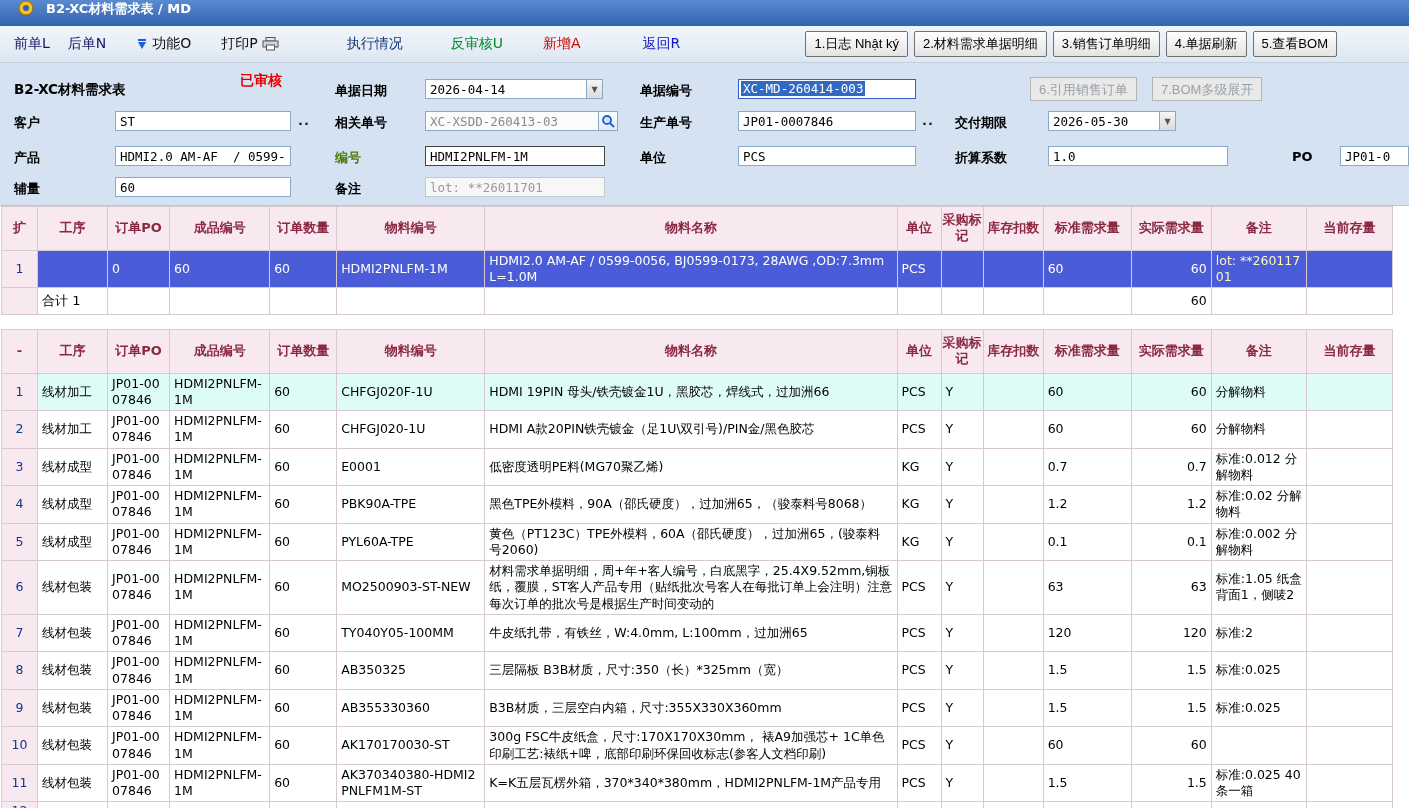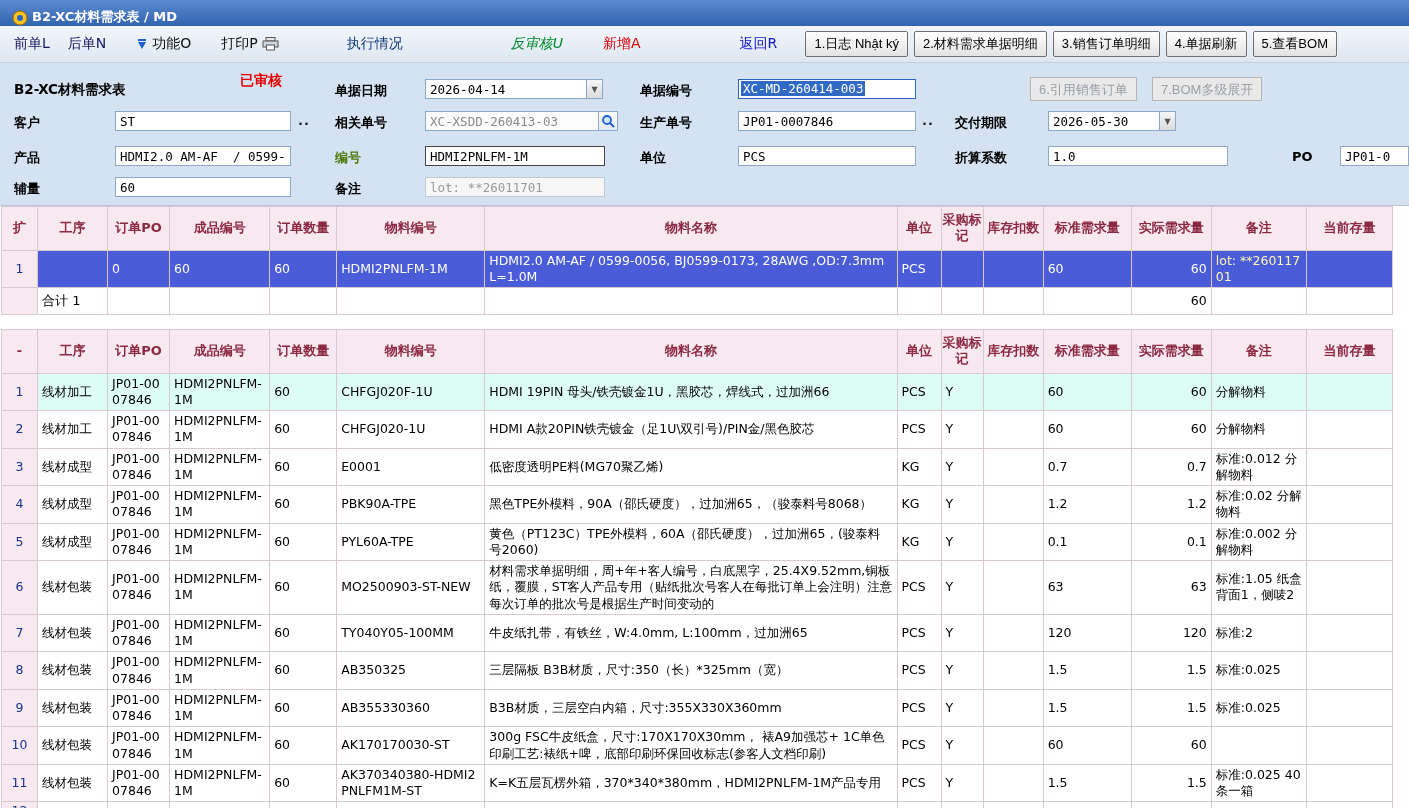--- a/index.html
+++ b/index.html
@@ -1,27 +1,27 @@
 <!DOCTYPE html>
 <html><head>
 <meta charset="utf-8">
 <style>
   html,body{margin:0;padding:0;width:1409px;height:808px;overflow:hidden;background:#fff;
     font-family:"DejaVu Sans","Liberation Sans",sans-serif;}
   
-  .titlebar{height:26px;background:linear-gradient(#5a8ad0,#3264ae);display:flex;align-items:flex-end;
-    gap:4px;padding-left:12px;color:#fff;font-weight:bold;font-size:13px;}
+  .titlebar{height:26px;background:linear-gradient(#5a8ad0,#3264ae);display:flex;align-items:flex-start;
+    gap:12px;padding-left:18px;color:#fff;font-weight:bold;font-size:13px;}
   
   .toolbar{height:36px;background:linear-gradient(#f2f6fb,#dde7f2);border-bottom:1px solid #c3d0e0;
     display:flex;align-items:center;font-size:14px;padding:0 0 0 14px;}
   .mi{display:inline-flex;align-items:center;gap:4px;cursor:default;white-space:nowrap;}
   .mi.c-navy{color:#15155e;} .mi.c-black{color:#111;} .mi.c-dblue{color:#163a7a;}
   .mi.c-green{color:#00882a;} .mi.c-red{color:#d40000;} .mi.c-blue{color:#1414c8;}
   .m1{margin-left:0;} .m2{margin-left:18px;} .m3{margin-left:30px;} .m4{margin-left:30px;}
-  .m5{margin-left:68px;} .m6{margin-left:108px;font-style:italic;} .m7{margin-left:40px;} .m8{margin-left:99px;}
+  .m5{margin-left:68px;} .m6{margin-left:48px;} .m7{margin-left:40px;} .m8{margin-left:62px;}
   .btn-group{margin-left:auto;margin-right:72px;display:flex;gap:6px;}
   .tbtn{border:1px solid #707070;border-radius:2px;background:linear-gradient(#ffffff,#e3e3e3);
     padding:3px 8px;font-size:13px;color:#000;white-space:nowrap;}
   
   .form{position:relative;height:142px;background:#d5e2f1;border-bottom:1px solid #b8c6d8;}
   .flabel{position:absolute;font-size:13px;font-weight:bold;color:#000;white-space:nowrap;}
   .flabel.title{font-size:13.5px;}
   .flabel.status{color:#e80000;font-size:14px;}
   .flabel.redlab{color:#4d7c0f;}
   .inp{position:absolute;height:20px;border:1px solid #8aa8c8;background:#fff;font-size:12.5px;

